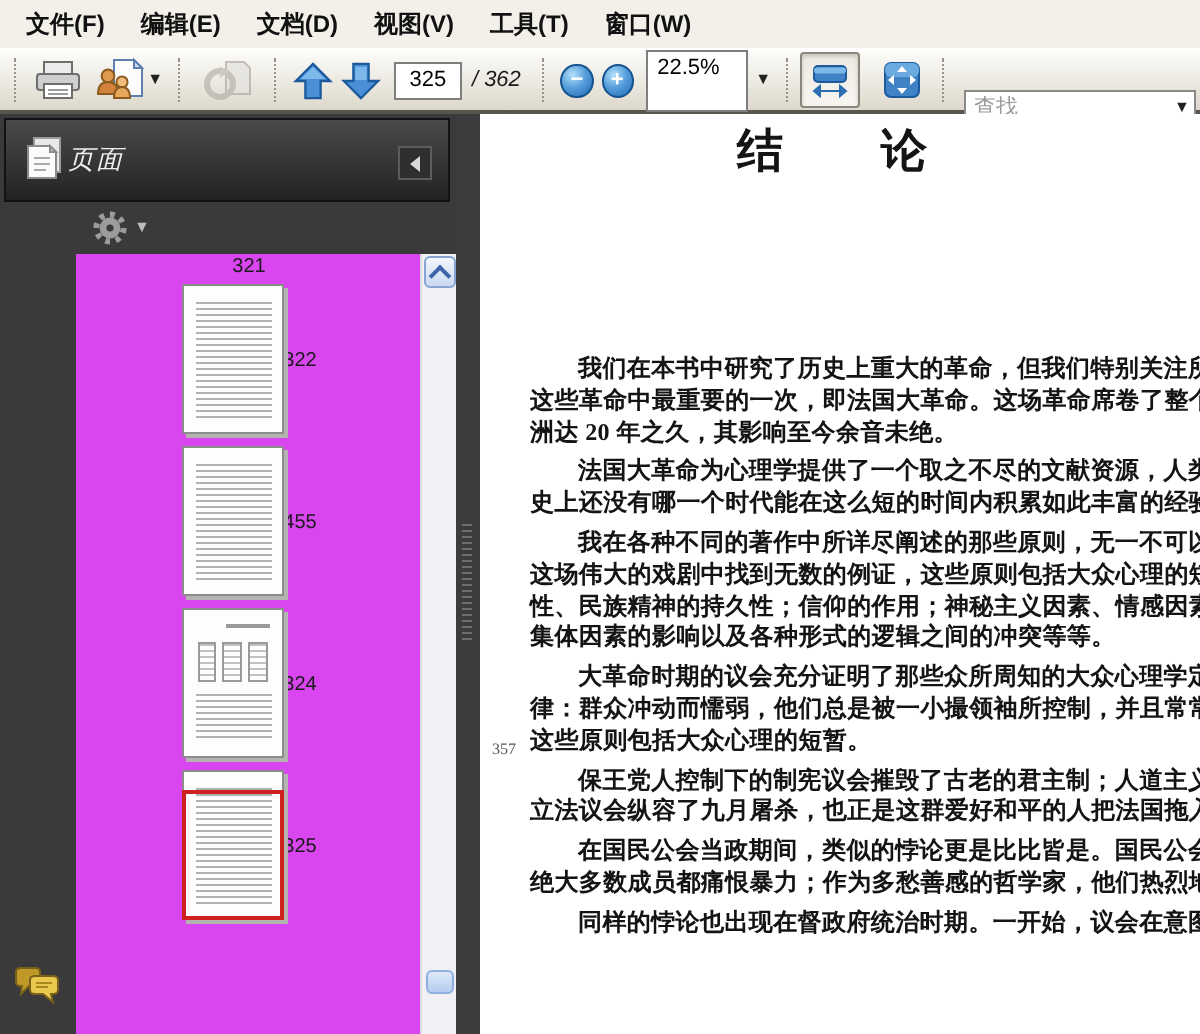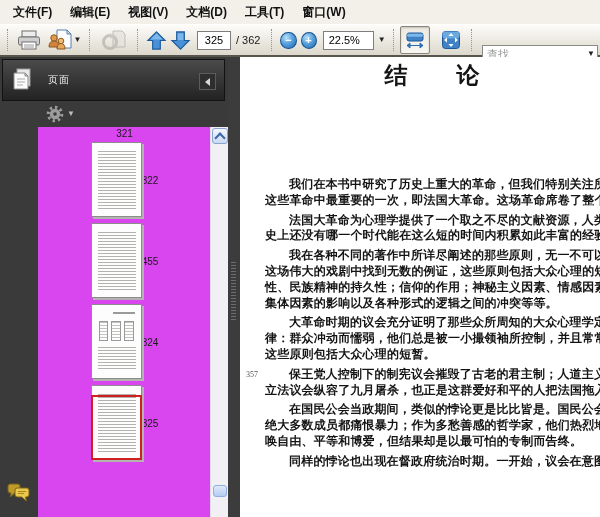--- a/index.html
+++ b/index.html
@@ -16,42 +16,42 @@
            border-bottom:2px solid #57554e;display:flex;align-items:center;padding:0 2px;}
   .sep{width:1px;height:22px;border-left:1px dotted #99948a;margin:0 5px;}
   .tb-btn{display:flex;align-items:center;justify-content:center;width:30px;height:26px;
           border:1px solid transparent;border-radius:2px;}
   .tb-btn.narrow{width:24px;}
   .tb-btn.pressed{border:1px solid #8a867b;background:linear-gradient(#ece9e1,#f8f6f1);
           box-shadow:inset 0 1px 2px rgba(0,0,0,.18);}
   .caret{font-size:8px;color:#222;margin-left:1px;line-height:8px;}
   .pg-input{width:32px;height:17px;border:1px solid #7e7e7e;font-size:11px;text-align:center;
             padding:0;background:#fff;font-family:"Liberation Sans",sans-serif;}
-  .pg-total{font-size:11px;color:#1a1a1a;margin:0 6px 0 5px;white-space:nowrap;}
+  .pg-total{font-size:11px;color:#1a1a1a;margin:0 6px 0 5px;white-space:nowrap;font-style:italic;}
   .zoom-input{width:44px;height:17px;border:1px solid #7e7e7e;font-size:11px;text-align:left;
-            padding:0 0 0 5px;background:#fff;font-family:"Liberation Sans",sans-serif;}
+            padding:0 0 12px 5px;background:#fff;font-family:"Liberation Sans",sans-serif;}
   .sphere{width:15px;height:15px;border-radius:50%;color:#fff;font-weight:bold;font-size:11px;
           display:flex;align-items:center;justify-content:center;line-height:13px;
           background:radial-gradient(circle at 35% 30%,#b6e0fa 0%,#58a0dc 45%,#1d68b2 100%);
           border:1px solid #17538e;margin:0 2px;}
   .searchwrap{position:relative;margin-left:4px;margin-top:28px;}
   .search-input{width:96px;height:17px;border:1px solid #8a8a8a;font-size:11px;padding:0 14px 0 4px;
             background:#fff;color:#333;font-family:"Liberation Sans",sans-serif;}
   .search-input::placeholder{color:#9a9a9a;}
   .searchwrap .caret{position:absolute;right:3px;top:6px;}
 
   
   .content{position:absolute;top:57px;left:0;right:0;bottom:0;display:flex;}
 
   
   .leftpane{width:228px;flex:none;position:relative;background:#3a3a3a;}
   .pane-header{position:absolute;top:2px;left:2px;right:3px;height:42px;
         background:linear-gradient(#4a4a4a,#232323);border:1px solid #121212;
         display:flex;align-items:center;box-sizing:border-box;}
-  .pane-title{color:#eee;font-size:10px;margin-left:14px;letter-spacing:1px;}
+  .pane-title{color:#eee;font-size:13px;margin-left:0;letter-spacing:1px;font-style:italic;}
   .collapse-btn{position:absolute;right:8px;top:13px;width:15px;height:15px;background:#2e2e2e;
         border:1px solid #5c5c5c;display:flex;align-items:center;justify-content:center;}
   .collapse-btn .tri{width:0;height:0;border-top:4px solid transparent;border-bottom:4px solid transparent;
         border-right:5px solid #d8d8d8;}
   .iconstrip{position:absolute;top:44px;left:0;bottom:0;width:38px;background:#3a3a3a;}
   .comments-btn{position:absolute;left:6px;bottom:14px;width:26px;height:20px;}
   .paneltools{position:absolute;top:44px;left:38px;right:0;height:26px;background:#3a3a3a;
         display:flex;align-items:center;padding-left:8px;box-sizing:border-box;}
   .thumbarea{position:absolute;top:70px;left:38px;right:0;bottom:0;background:#d946ef;overflow:hidden;}
   .thumblist{position:absolute;left:0;top:0;right:17px;bottom:0;padding-top:1px;
@@ -80,40 +80,40 @@
         border-radius:3px;background:linear-gradient(#dfe9f9,#b3ccf0);}
 
   
   .splitter{width:12px;flex:none;background:#3c3c3c;position:relative;}
   .splitter::after{content:"";position:absolute;top:205px;left:3px;width:5px;height:58px;
         background:repeating-linear-gradient(#6e6e6e 0 1px,transparent 1px 3px);}
 
   
   .docpage{flex:1;background:#ffffff;position:relative;overflow:hidden;
         font-family:"Liberation Serif","DejaVu Serif",serif;color:#141414;}
-  .doc-title{position:absolute;top:3px;left:26px;width:333px;text-align:center;
+  .doc-title{position:absolute;top:3px;left:10px;width:333px;text-align:center;
         font-size:23px;font-weight:bold;letter-spacing:1px;}
   .margin-num{position:absolute;top:313px;left:6px;font-size:8px;color:#555;}
   .bodytext{position:absolute;top:120px;left:25px;width:336px;font-size:12px;font-weight:600;}
   .para{margin-bottom:4px;}
   .bt-line{line-height:15.8px;white-space:nowrap;letter-spacing:.2px;}
   .bt-line.fl{text-indent:24px;}
 
   svg{display:block;}
 </style>
 </head>
 <body>
 
 <div id="app">
 
   <div class="menubar">
     <span class="menu-item">文件(F)</span>
     <span class="menu-item">编辑(E)</span>
+    <span class="menu-item">文档(D)</span>
     <span class="menu-item">视图(V)</span>
-    <span class="menu-item">文档(D)</span>
     <span class="menu-item">工具(T)</span>
     <span class="menu-item">窗口(W)</span>
   </div>
 
   <div class="toolbar">
     <div class="sep"></div>
 
     <div class="tb-btn">
       <span>
         <svg width="24" height="20" viewBox="0 0 24 20">
@@ -302,20 +302,21 @@
     <div class="splitter"></div>
 
     <div class="docpage">
       <div class="doc-title">结　　论</div>
       <div class="margin-num">357</div>
 
       <div class="bodytext">
         <div class="para">
           <div class="bt-line fl">我们在本书中研究了历史上重大的革命，但我们特别关注所有</div>
           <div class="bt-line">这些革命中最重要的一次，即法国大革命。这场革命席卷了整个欧</div>
+          <div class="bt-line">洲达 20 年之久，其影响至今余音未绝。</div>
         </div>
         <div class="para">
           <div class="bt-line fl">法国大革命为心理学提供了一个取之不尽的文献资源，人类历</div>
           <div class="bt-line">史上还没有哪一个时代能在这么短的时间内积累如此丰富的经验。</div>
         </div>
         <div class="para">
           <div class="bt-line fl">我在各种不同的著作中所详尽阐述的那些原则，无一不可以在</div>
           <div class="bt-line">这场伟大的戏剧中找到无数的例证，这些原则包括大众心理的短暂</div>
           <div class="bt-line">性、民族精神的持久性；信仰的作用；神秘主义因素、情感因素和</div>
           <div class="bt-line">集体因素的影响以及各种形式的逻辑之间的冲突等等。</div>
@@ -325,21 +326,20 @@
           <div class="bt-line">律：群众冲动而懦弱，他们总是被一小撮领袖所控制，并且常常做</div>
           <div class="bt-line">这些原则包括大众心理的短暂。</div>
         </div>
         <div class="para">
           <div class="bt-line fl">保王党人控制下的制宪议会摧毁了古老的君主制；人道主义的</div>
           <div class="bt-line">立法议会纵容了九月屠杀，也正是这群爱好和平的人把法国拖入了</div>
         </div>
         <div class="para">
           <div class="bt-line fl">在国民公会当政期间，类似的悖论更是比比皆是。国民公会的</div>
           <div class="bt-line">绝大多数成员都痛恨暴力；作为多愁善感的哲学家，他们热烈地呼</div>
-          <div class="bt-line">唤自由、平等和博爱，但结果却是以最可怕的专制而告终。</div>
         </div>
         <div class="para">
           <div class="bt-line fl">同样的悖论也出现在督政府统治时期。一开始，议会在意图上</div>
         </div>
       </div>
     </div>
   </div>
 </div>
 
 </body></html>

